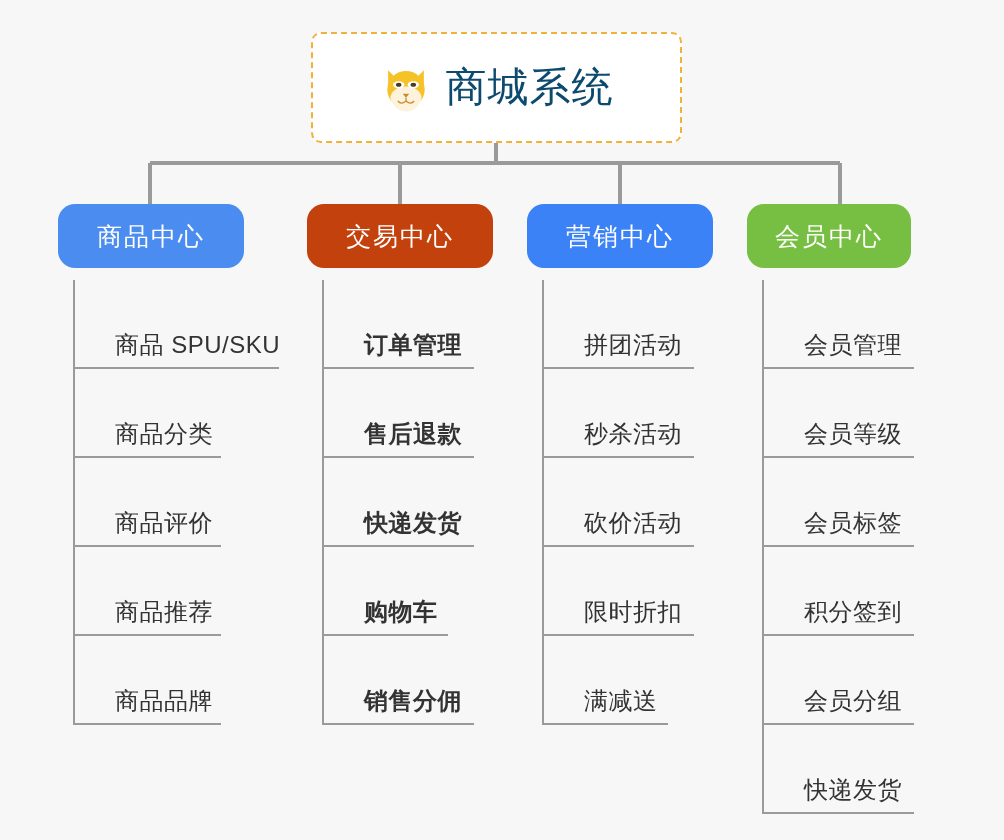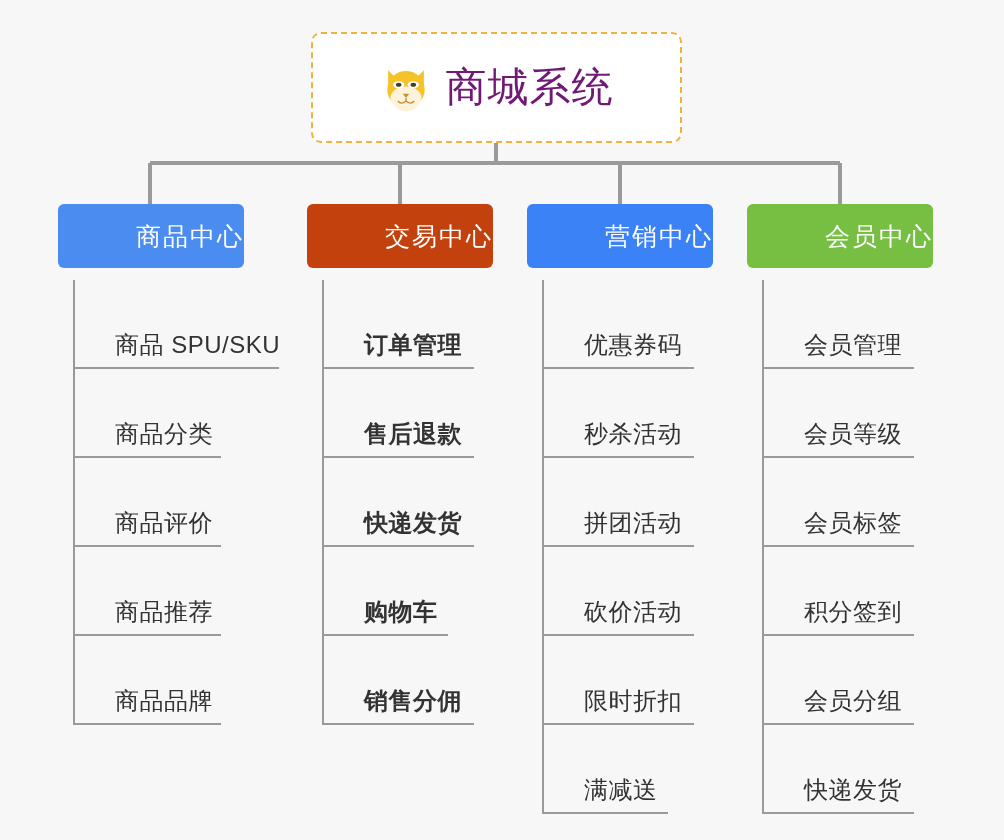--- a/index.html
+++ b/index.html
@@ -38,21 +38,21 @@
   .root-icon {
     width: 52px;
     height: 52px;
     flex: 0 0 52px;
     display: block;
   }
 
   .root-title {
     font-size: 41px;
     line-height: 1;
-    color: #701a75;
+    color: #0c4a6e;
     letter-spacing: 1px;
     white-space: nowrap;
   }
 
   
   .connector { position: absolute; left: 0; top: 0; width: 1004px; height: 215px; }
 
   
   .columns {
     position: absolute;
@@ -68,33 +68,33 @@
   }
 
   .col-0 { left: 58px; }
   .col-1 { left: 307px; }
   .col-2 { left: 527px; }
   .col-3 { left: 747px; }
 
   .cat-header {
     width: 186px;
     height: 64px;
-    border-radius: 6px;
+    border-radius: 17px;
     display: flex;
     align-items: center;
-    justify-content: flex-end;
+    justify-content: center;
     color: #ffffff;
     font-size: 25px;
     letter-spacing: 2px;
     white-space: nowrap;
   }
   .col-0 .cat-header { width: 186px; }
   .col-1 .cat-header { width: 186px; }
   .col-2 .cat-header { width: 186px; }
-  .col-3 .cat-header { width: 186px; }
+  .col-3 .cat-header { width: 164px; }
 
   
   .leaf-list {
     position: relative;
     margin-top: 12px;
     margin-left: 15px;
     border-left: 2px solid #9a9a9a;
     padding-left: 0;
   }
 
@@ -207,27 +207,24 @@
         </div>
       </div>
     </div>
 
     <div class="column col-2">
       <div class="cat-header" style="background:#3b82f6">
         <span>营销中心</span>
       </div>
       <div class="leaf-list">
         <div class="leaf-item">
-          <span class="leaf-label">优惠券码</span>
+          <span class="leaf-label">拼团活动</span>
         </div>
         <div class="leaf-item">
           <span class="leaf-label">秒杀活动</span>
-        </div>
-        <div class="leaf-item">
-          <span class="leaf-label">拼团活动</span>
         </div>
         <div class="leaf-item">
           <span class="leaf-label">砍价活动</span>
         </div>
         <div class="leaf-item">
           <span class="leaf-label">限时折扣</span>
         </div>
         <div class="leaf-item short">
           <span class="leaf-label">满减送</span>
         </div>

